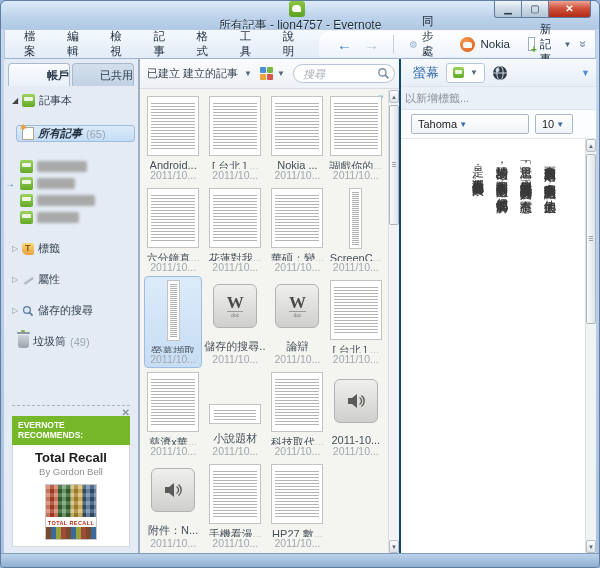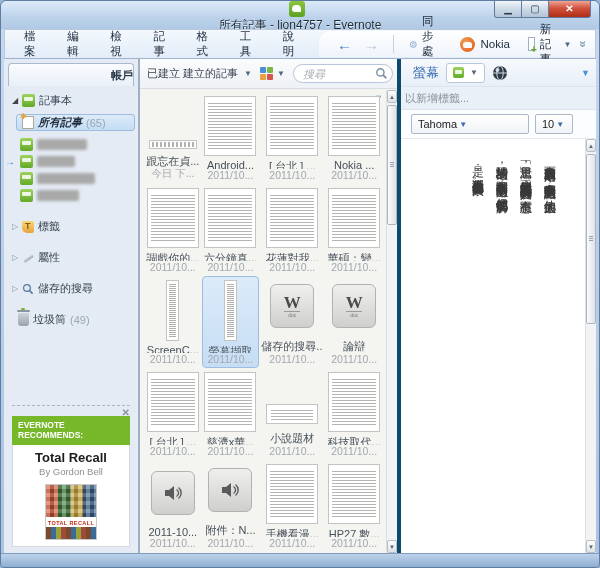--- a/index.html
+++ b/index.html
@@ -53,21 +53,21 @@
   .side-tab { flex:1; text-align:right; font-size:11px; color:#2a3a4c; padding:4px 0 3px;
               border:1px solid #a9bacd; border-bottom:none; border-radius:4px 4px 0 0;
               background:linear-gradient(#d3dfec,#c2d2e3); }
   .side-tab.active { background:linear-gradient(#fafcfe,#e9f0f8); font-weight:bold; }
   .tree { margin-top:6px; font-size:11px; color:#2c3razor4250; }
   .tree-row { display:flex; align-items:center; height:17px; padding-left:8px; color:#333f4d; position:relative; }
   .tree-row .twisty { width:10px; font-size:8px; color:#444; }
   .twisty.closed { color:#8a9aac; }
   .tree-label { margin-left:4px; }
   .count { color:#9aa7b5; margin-left:4px; }
-  .row-selected { background:linear-gradient(#dcebfa,#c4dcf4); border:1px solid #9cbde0; border-radius:3px; margin:5px 3px; padding-left:5px; }
+  .row-selected { background:linear-gradient(#dcebfa,#c4dcf4); border:1px solid #9cbde0; border-radius:3px; margin:16px 3px; padding-left:5px; }
   .row-selected .tree-label { font-style:italic; font-weight:bold; color:#1f2d3c; }
   .nb-icon { width:13px; height:13px; border-radius:2px; background:linear-gradient(#9ed25e,#63aa28); position:relative; flex:0 0 auto; }
   .nb-icon::after { content:""; position:absolute; left:2px; top:3px; right:2px; height:4px; background:rgba(255,255,255,.85); border-radius:1px; }
   .page-icon { width:12px; height:13px; background:#fff; border:1px solid #b2a98c; position:relative; flex:0 0 auto; }
   .page-icon::after { content:"✱"; position:absolute; left:-3px; top:-5px; font-size:8px; color:#e8a33d; }
   .redact { height:11px; background:#a9a9a9; border-radius:2px; filter:blur(1.4px); margin-left:4px; }
   .share-arrow { position:absolute; left:1px; color:#3d7bc4; font-size:10px; }
   .section-gap { height:14px; }
   .tag-icon { width:12px; height:12px; background:linear-gradient(#f6d77a,#e8a33d); border-radius:2px 2px 2px 5px; position:relative; flex:0 0 auto; }
   .tag-icon::after { content:"T"; position:absolute; left:3px; top:0px; font-size:9px; color:#8a5a10; font-weight:bold; }
@@ -92,21 +92,21 @@
         #ddd; background-size:100% 100%; }
   .ad-cover .band { position:absolute; left:0; right:0; top:32px; height:12px; background:#fdfdfb; color:#c22a1c;
       font-size:5.5px; font-weight:bold; letter-spacing:.4px; line-height:12px; }
   .ad-cover::before { content:""; position:absolute; inset:0 0 auto 0; height:32px;
       background:repeating-linear-gradient(90deg, rgba(255,255,255,.25) 0 4px, rgba(0,0,0,.15) 4px 8px),
                  repeating-linear-gradient(rgba(255,255,255,.2) 0 4px, rgba(0,0,0,.12) 4px 8px); }
   .ad-cover::after { content:""; position:absolute; inset:auto 0 0 0; height:12px;
       background:repeating-linear-gradient(90deg,#7a4a2a 0 5px,#3a6a9a 5px 10px,#9aa23a 10px 15px,#a04a3a 15px 20px); }
 
   
-  .notelist { position:relative; width:261px; background:#f4f4f1; border-right:4px solid #0c4a6e; }
+  .notelist { position:relative; width:261px; background:#f4f4f1; border-right:2px solid #0c4a6e; }
   .nl-header { height:30px; display:flex; align-items:center; padding:0 4px 0 7px;
                background:linear-gradient(#fbfcfd,#eef1f5); border-bottom:1px solid #d8dde3; }
   .sort-dd { font-size:11px; color:#3a4552; display:flex; align-items:center; gap:4px; }
   .view-btn { display:flex; align-items:center; margin-left:8px; gap:2px; }
   .view-grid { width:13px; height:13px; display:grid; grid-template-columns:1fr 1fr; gap:1px; }
   .view-grid i { border-radius:1px; }
   .search-box { margin-left:8px; flex:1; position:relative; }
   .search-box input { width:100%; height:19px; border:1px solid #b7c6d8; border-radius:10px; padding:0 20px 0 9px;
                       font-size:11px; color:#333; background:#fff; outline:none; font-family:"Liberation Sans",sans-serif;}
   .search-box input::placeholder { color:#a8adb4; font-style:italic; }
@@ -222,20 +222,21 @@
       </div>
       <span class="overflow-chevron">»</span>
     </div>
   </div>
 
   <div class="main">
 
     <div class="sidebar">
       <div class="side-tabs">
         <div class="side-tab active">帳戶</div>
+        <div class="side-tab">已共用</div>
       </div>
       <div class="tree">
         <div class="tree-row">
           <span class="twisty">◢</span>
           <span class="nb-icon"></span>
           <span class="tree-label">記事本</span>
         </div>
         <div class="tree-row row-selected" style="margin-left:12px;">
           <span class="page-icon"></span>
           <span class="tree-label">所有記事</span>
@@ -326,29 +327,20 @@
         <div class="search-box">
           <input type="text" placeholder="搜尋" style="">
           <svg class="search-mag" width="13" height="13" viewBox="0 0 13 13">
             <circle cx="5.4" cy="5.4" r="3.6" fill="none" stroke="#7a8ea4" stroke-width="1.4"></circle>
             <line x1="8.2" y1="8.2" x2="11.4" y2="11.4" stroke="#7a8ea4" stroke-width="1.8"></line>
           </svg>
         </div>
       </div>
       <span class="nl-chevron">▼</span>
       <div class="notes-grid" id="notes-grid">
-          <div class="note-cell">
-    <div class="thumb-wrap">
-              <div class="th-striph">
-                <div class="th-lines"></div>
-              </div>
-            </div>
-    <div class="note-title">跟忘在貞...</div>
-    <div class="note-date">今日 下...</div>
-  </div>
           <div class="note-cell">
     <div class="thumb-wrap">
               <div class="th-page">
                 <div class="th-lines"></div>
               </div>
             </div>
     <div class="note-title">Android...</div>
     <div class="note-date">2011/10...</div>
   </div>
           <div class="note-cell">

